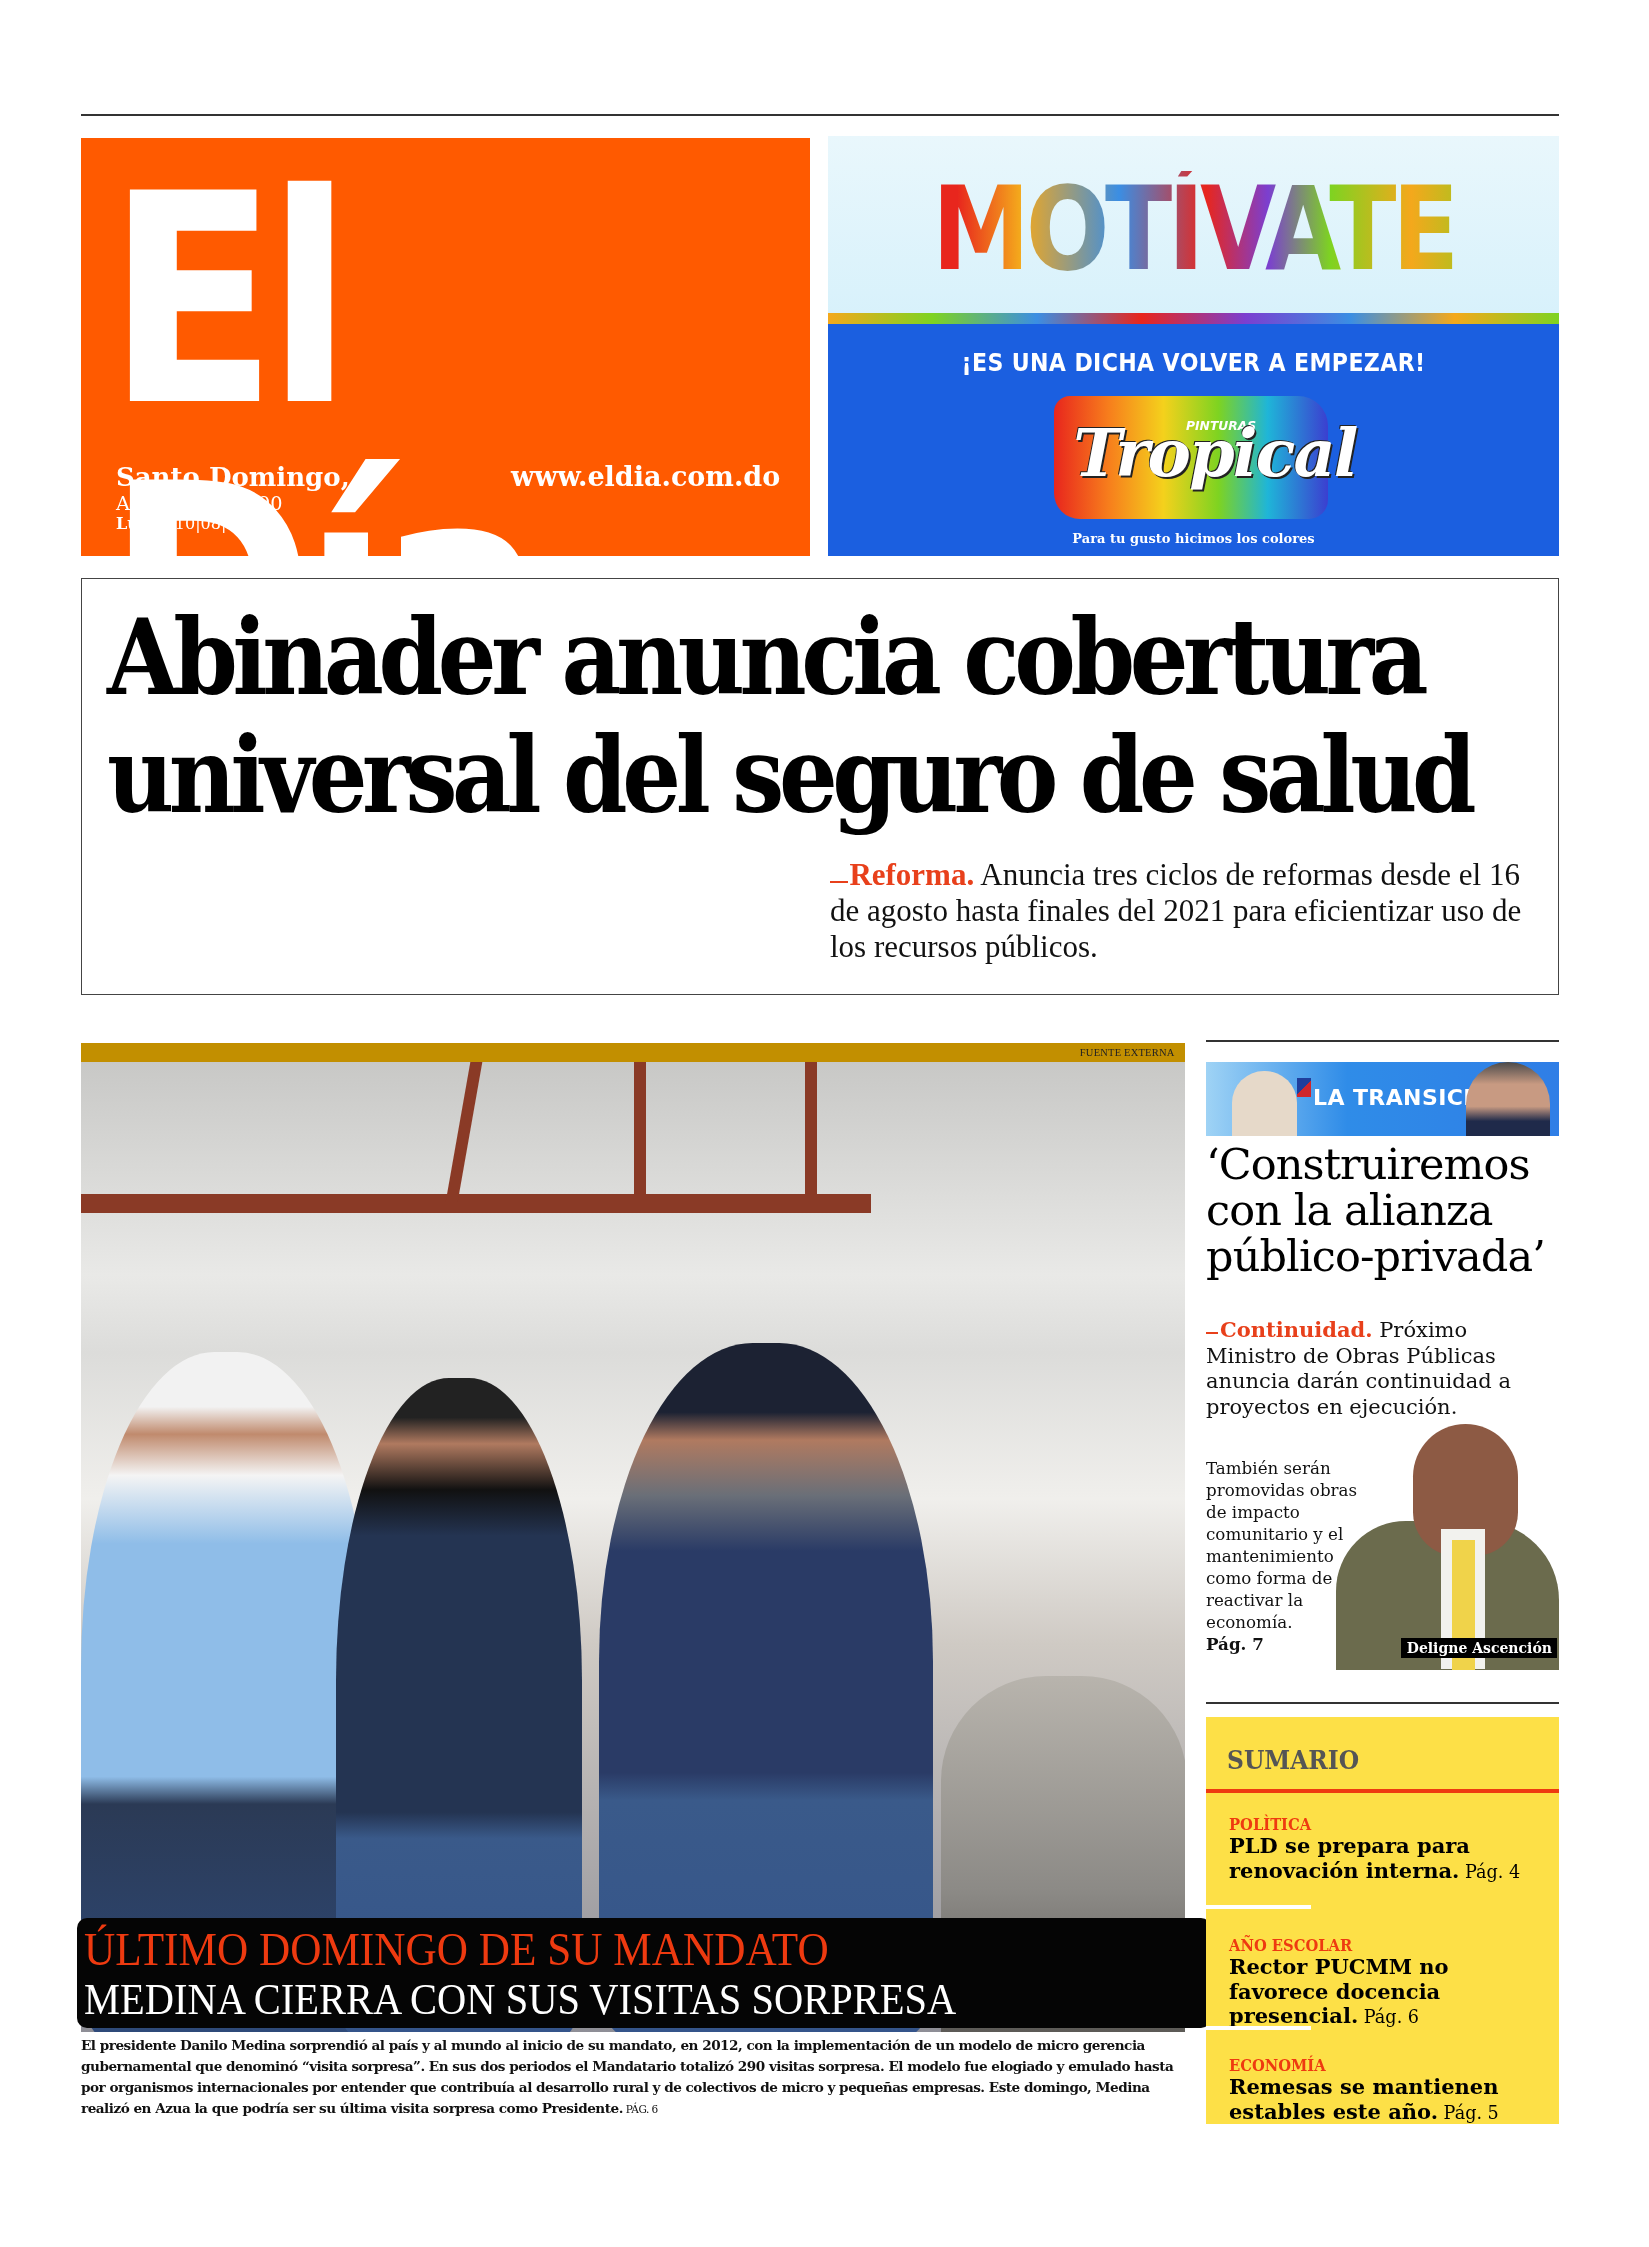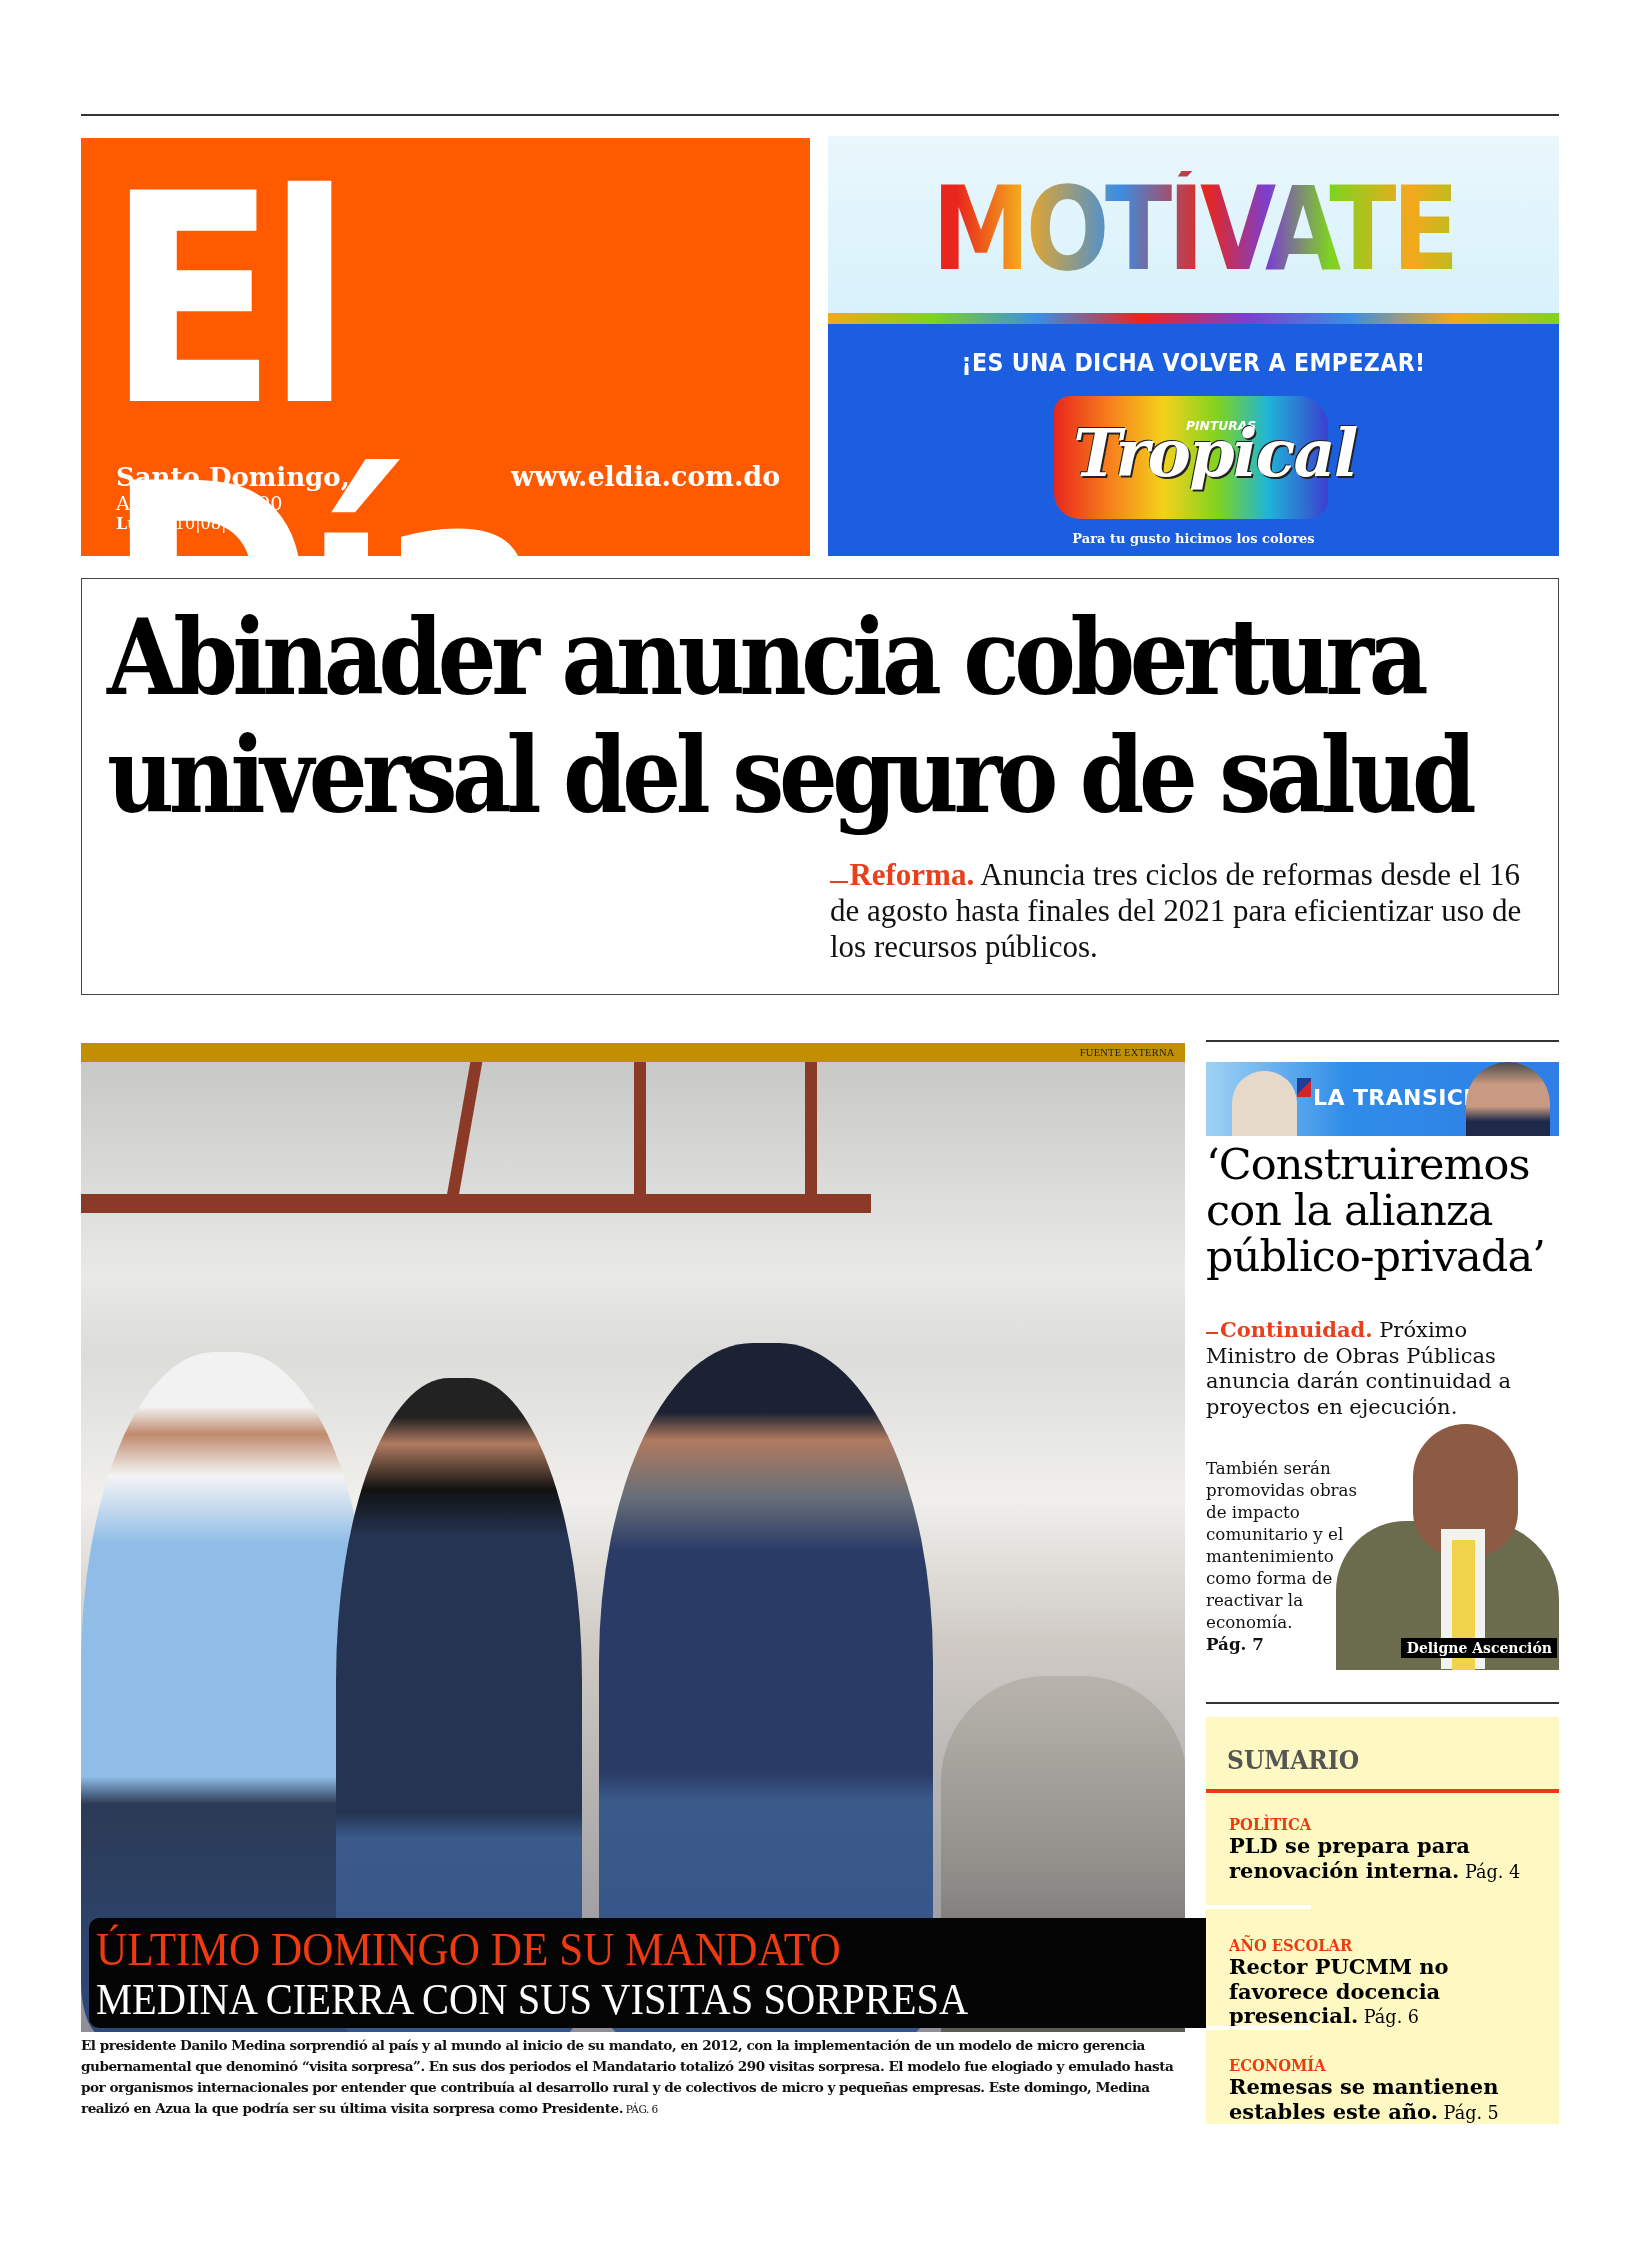--- a/index.html
+++ b/index.html
@@ -53,21 +53,21 @@
   .deck-left { left: 28px; width: 667px; }
   .deck-right { left: 748px; width: 702px; }
 
   
   .photo-bar { left: 81px; top: 1043px; width: 1104px; height: 19.3px; background: #c28f00; }
   .photo-credit { position: absolute; right: 10.5px; top: 4.4px; font-family: "Liberation Serif", serif; font-size: 10.5px; color: #222; letter-spacing: 0.2px; }
   .photo { left: 81px; top: 1062px; width: 1104px; height: 970px; overflow: hidden;
     background: linear-gradient(180deg,#c8c8c6 0%,#e9e9e7 22%,#dcdcda 30%,#f0efec 45%,#cfcac4 60%,#8e8e96 100%); }
   .roof-beam { position: absolute; background: #8a3a26; }
   .person { position: absolute; border-radius: 46% 46% 8% 8%; }
-  .caption-box { left: 89px; top: 1918px; width: 1134px; height: 110px; background: #050505; border-radius: 10px; }
+  .caption-box { left: 77px; top: 1918px; width: 1134px; height: 110px; background: #050505; border-radius: 10px; }
   .cap-kicker { position: absolute; left: 7px; top: 7px; font-family: "Liberation Serif", serif; font-size: 47px; line-height: 49px; color: #ee3a10;
     transform: scaleX(0.92); transform-origin: left top; white-space: nowrap; }
   .cap-title { position: absolute; left: 7px; top: 58px; font-family: "Liberation Serif", serif; font-size: 44px; line-height: 47px; color: #fff;
     transform: scaleX(0.92); transform-origin: left top; white-space: nowrap; }
   .photo-body { left: 81px; top: 2035px; width: 1104px; font-family: "DejaVu Serif", serif; font-weight: bold; font-size: 13.6px; line-height: 21px;
     color: #111; letter-spacing: -0.5px; }
   .photo-body .pg { font-weight: normal; font-size: 10.5px; }
 
   
   .rc-rule1 { left: 1206px; top: 1040px; width: 353px; height: 1.8px; background: #333; }
@@ -84,21 +84,21 @@
   .rc-body { left: 1206px; top: 1457px; width: 167px; font-family: "DejaVu Serif", serif; font-size: 16.7px; line-height: 22px; color: #111; }
   .rc-body b { font-weight: bold; }
   .rc-portrait { left: 1336px; top: 1424px; width: 223px; height: 246px; overflow: hidden; }
   .portrait-head { position: absolute; left: 77px; top: 0; width: 105px; height: 132px; border-radius: 53px 53px 44px 44px; background: #8d5a44; }
   .portrait-body { position: absolute; left: 0; top: 97px; width: 223px; height: 149px; border-radius: 70px 79px 0 0; background: #6b6b4d; }
   .portrait-shirt { position: absolute; left: 105px; top: 105px; width: 44px; height: 140px; background: #f2f2ee; }
   .portrait-tie { position: absolute; left: 116px; top: 116px; width: 23px; height: 130px; background: #f0d34a; }
   .portrait-caption { position: absolute; right: 1.8px; bottom: 12.3px; background: #000; color: #fff; font-family: "DejaVu Serif", serif; font-weight: bold; font-size: 14px; padding: 1.8px 5.3px; }
   .rc-rule2 { left: 1206px; top: 1702px; width: 353px; height: 1.8px; background: #333; }
 
-  .sumario { left: 1206px; top: 1717px; width: 353px; height: 407px; background: #fef9c3; }
+  .sumario { left: 1206px; top: 1717px; width: 353px; height: 407px; background: #fde047; }
   .sumario-title { position: absolute; left: 21px; top: 28px; font-family: "DejaVu Serif", serif; font-weight: bold; font-size: 26px; color: #555; transform: scaleX(0.9); transform-origin: left top; }
   .sumario-rule { position: absolute; left: 0; top: 72px; width: 353px; height: 3.5px; background: #ee3a10; }
   .sum-item { position: absolute; left: 23px; width: 325px; }
   .sum-sep { position: absolute; left: 0; width: 105px; height: 3.5px; background: #ffffff; }
   .sum-cat { font-family: "DejaVu Serif", serif; font-weight: bold; font-size: 16px; color: #ee3a10; transform: scaleX(0.92); transform-origin: left top; white-space: nowrap; }
   .sum-head { font-family: "DejaVu Serif", serif; font-weight: bold; font-size: 21px; line-height: 24.6px; color: #000; }
   .sum-head .pg { font-weight: normal; font-size: 17.6px; }
 </style>
 </head>
 <body>

